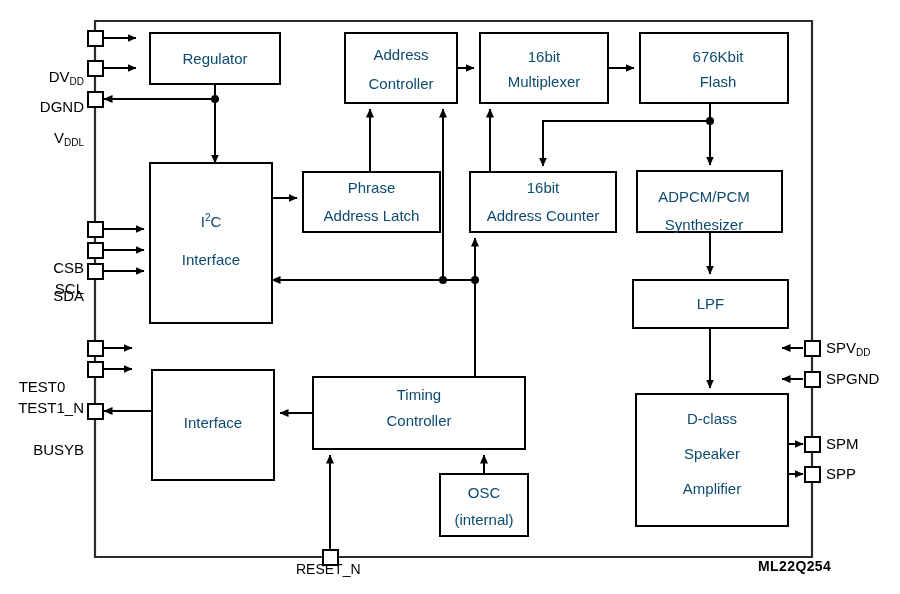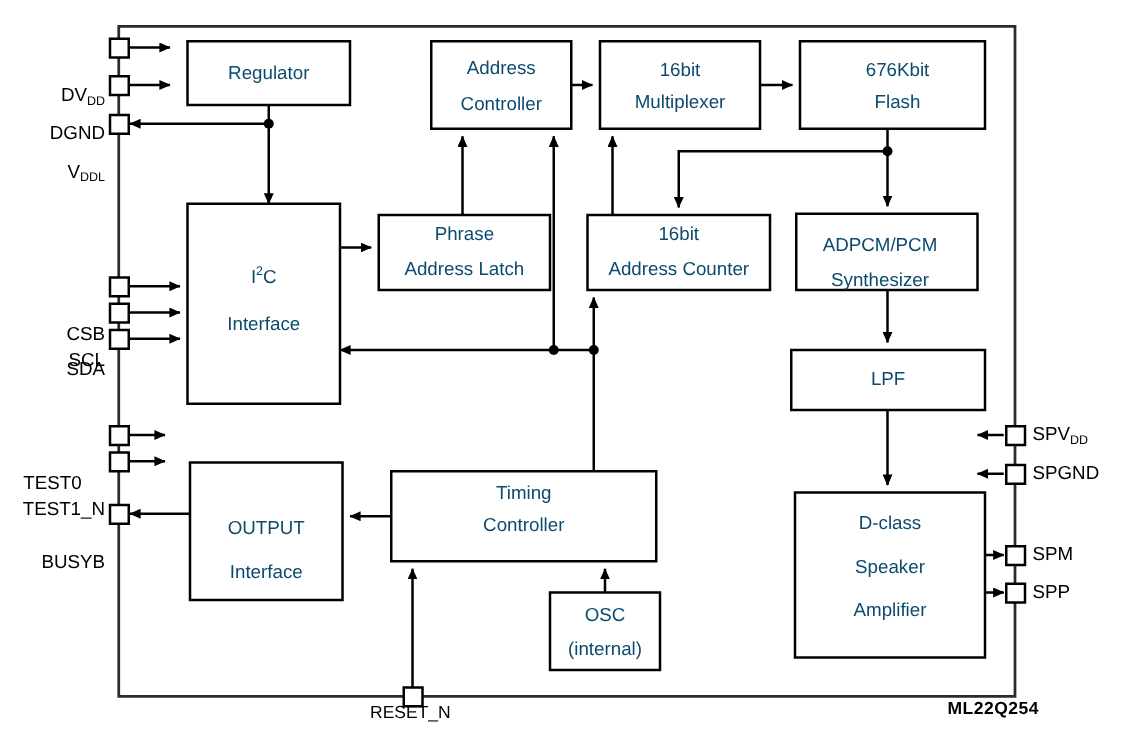--- a/index.html
+++ b/index.html
@@ -251,21 +251,20 @@
   <div class="blk-label" style="left:637px; top:183px; width:134px; line-height:28px;">
     <span class="ln">ADPCM/PCM</span>
     <span class="ln">Synthesizer</span>
   </div>
 
   <div class="blk-label" style="left:633px; top:280px; width:155px; height:48px; line-height:48px;">
     <span class="ln">LPF</span>
   </div>
 
   <div class="blk-label" style="left:152px; top:405px; width:122px; line-height:35px;">
-    <span class="ln">OUTPUT</span>
     <span class="ln">Interface</span>
   </div>
 
   <div class="blk-label" style="left:313px; top:382px; width:212px; line-height:26px;">
     <span class="ln">Timing</span>
     <span class="ln">Controller</span>
   </div>
 
   <div class="blk-label" style="left:440px; top:479px; width:88px; line-height:27px;">
     <span class="ln">OSC</span>

